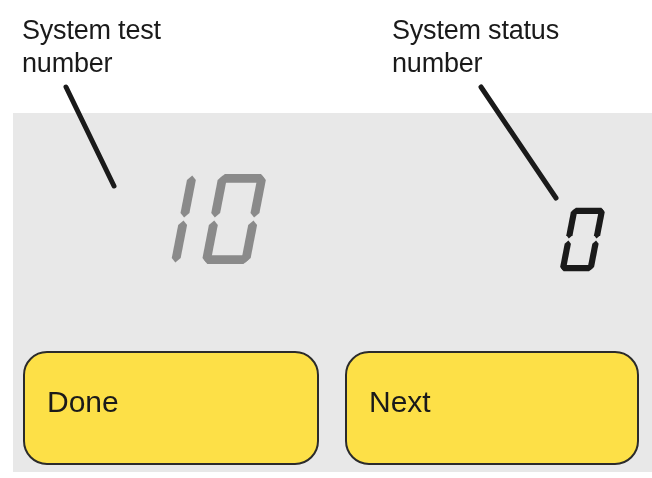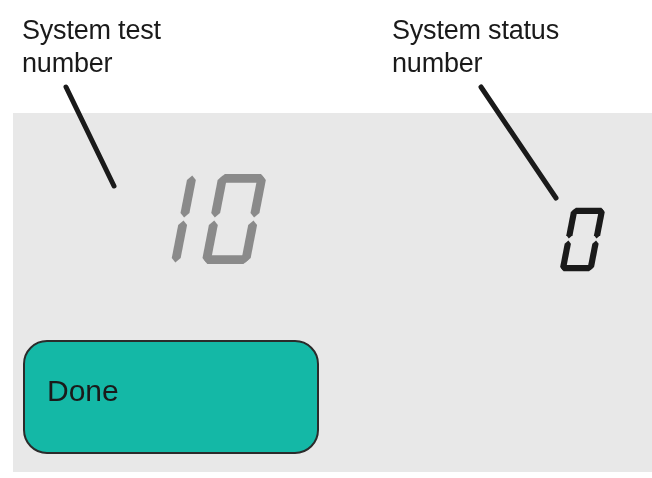--- a/index.html
+++ b/index.html
@@ -85,23 +85,23 @@
   #button-row {
     position: absolute;
     left: 13px;
     top: 338px;
     width: 639px;
     height: 134px;
     z-index: 4;
   }
   .panel-button {
     position: absolute;
-    top: 2px;
+    top: 13px;
     height: 114px;
-    background: #14b8a6;
+    background: #fde047;
     border: 2px solid #2b2b2b;
     border-radius: 24px;
     box-sizing: border-box;
     padding: 0 0 12px 22px;
     display: flex;
     align-items: center;
     font-family: "Liberation Sans", sans-serif;
     font-size: 30px;
     color: #1a1a1a;
     cursor: pointer;
@@ -161,20 +161,21 @@
               <polygon points="12.5,7 21,15.5 21,78.5 12.5,87 4,78.5 4,15.5" fill="#1a1a1a"></polygon>
             </g>
           </svg>
         </span>
       </div>
 
   </div>
 
   <div id="button-row">
     <button class="panel-button" id="done-button">Done</button>
+    <button class="panel-button" id="next-button">Next</button>
   </div>
 
   <svg id="leader-lines" viewBox="0 0 652 478">
     <line x1="66" y1="87" x2="114" y2="186" stroke="#1a1a1a" stroke-width="5" stroke-linecap="round"></line>
     <line x1="481" y1="87" x2="556" y2="198" stroke="#1a1a1a" stroke-width="5" stroke-linecap="round"></line>
   </svg>
 
 </div>
 
 </body></html>

